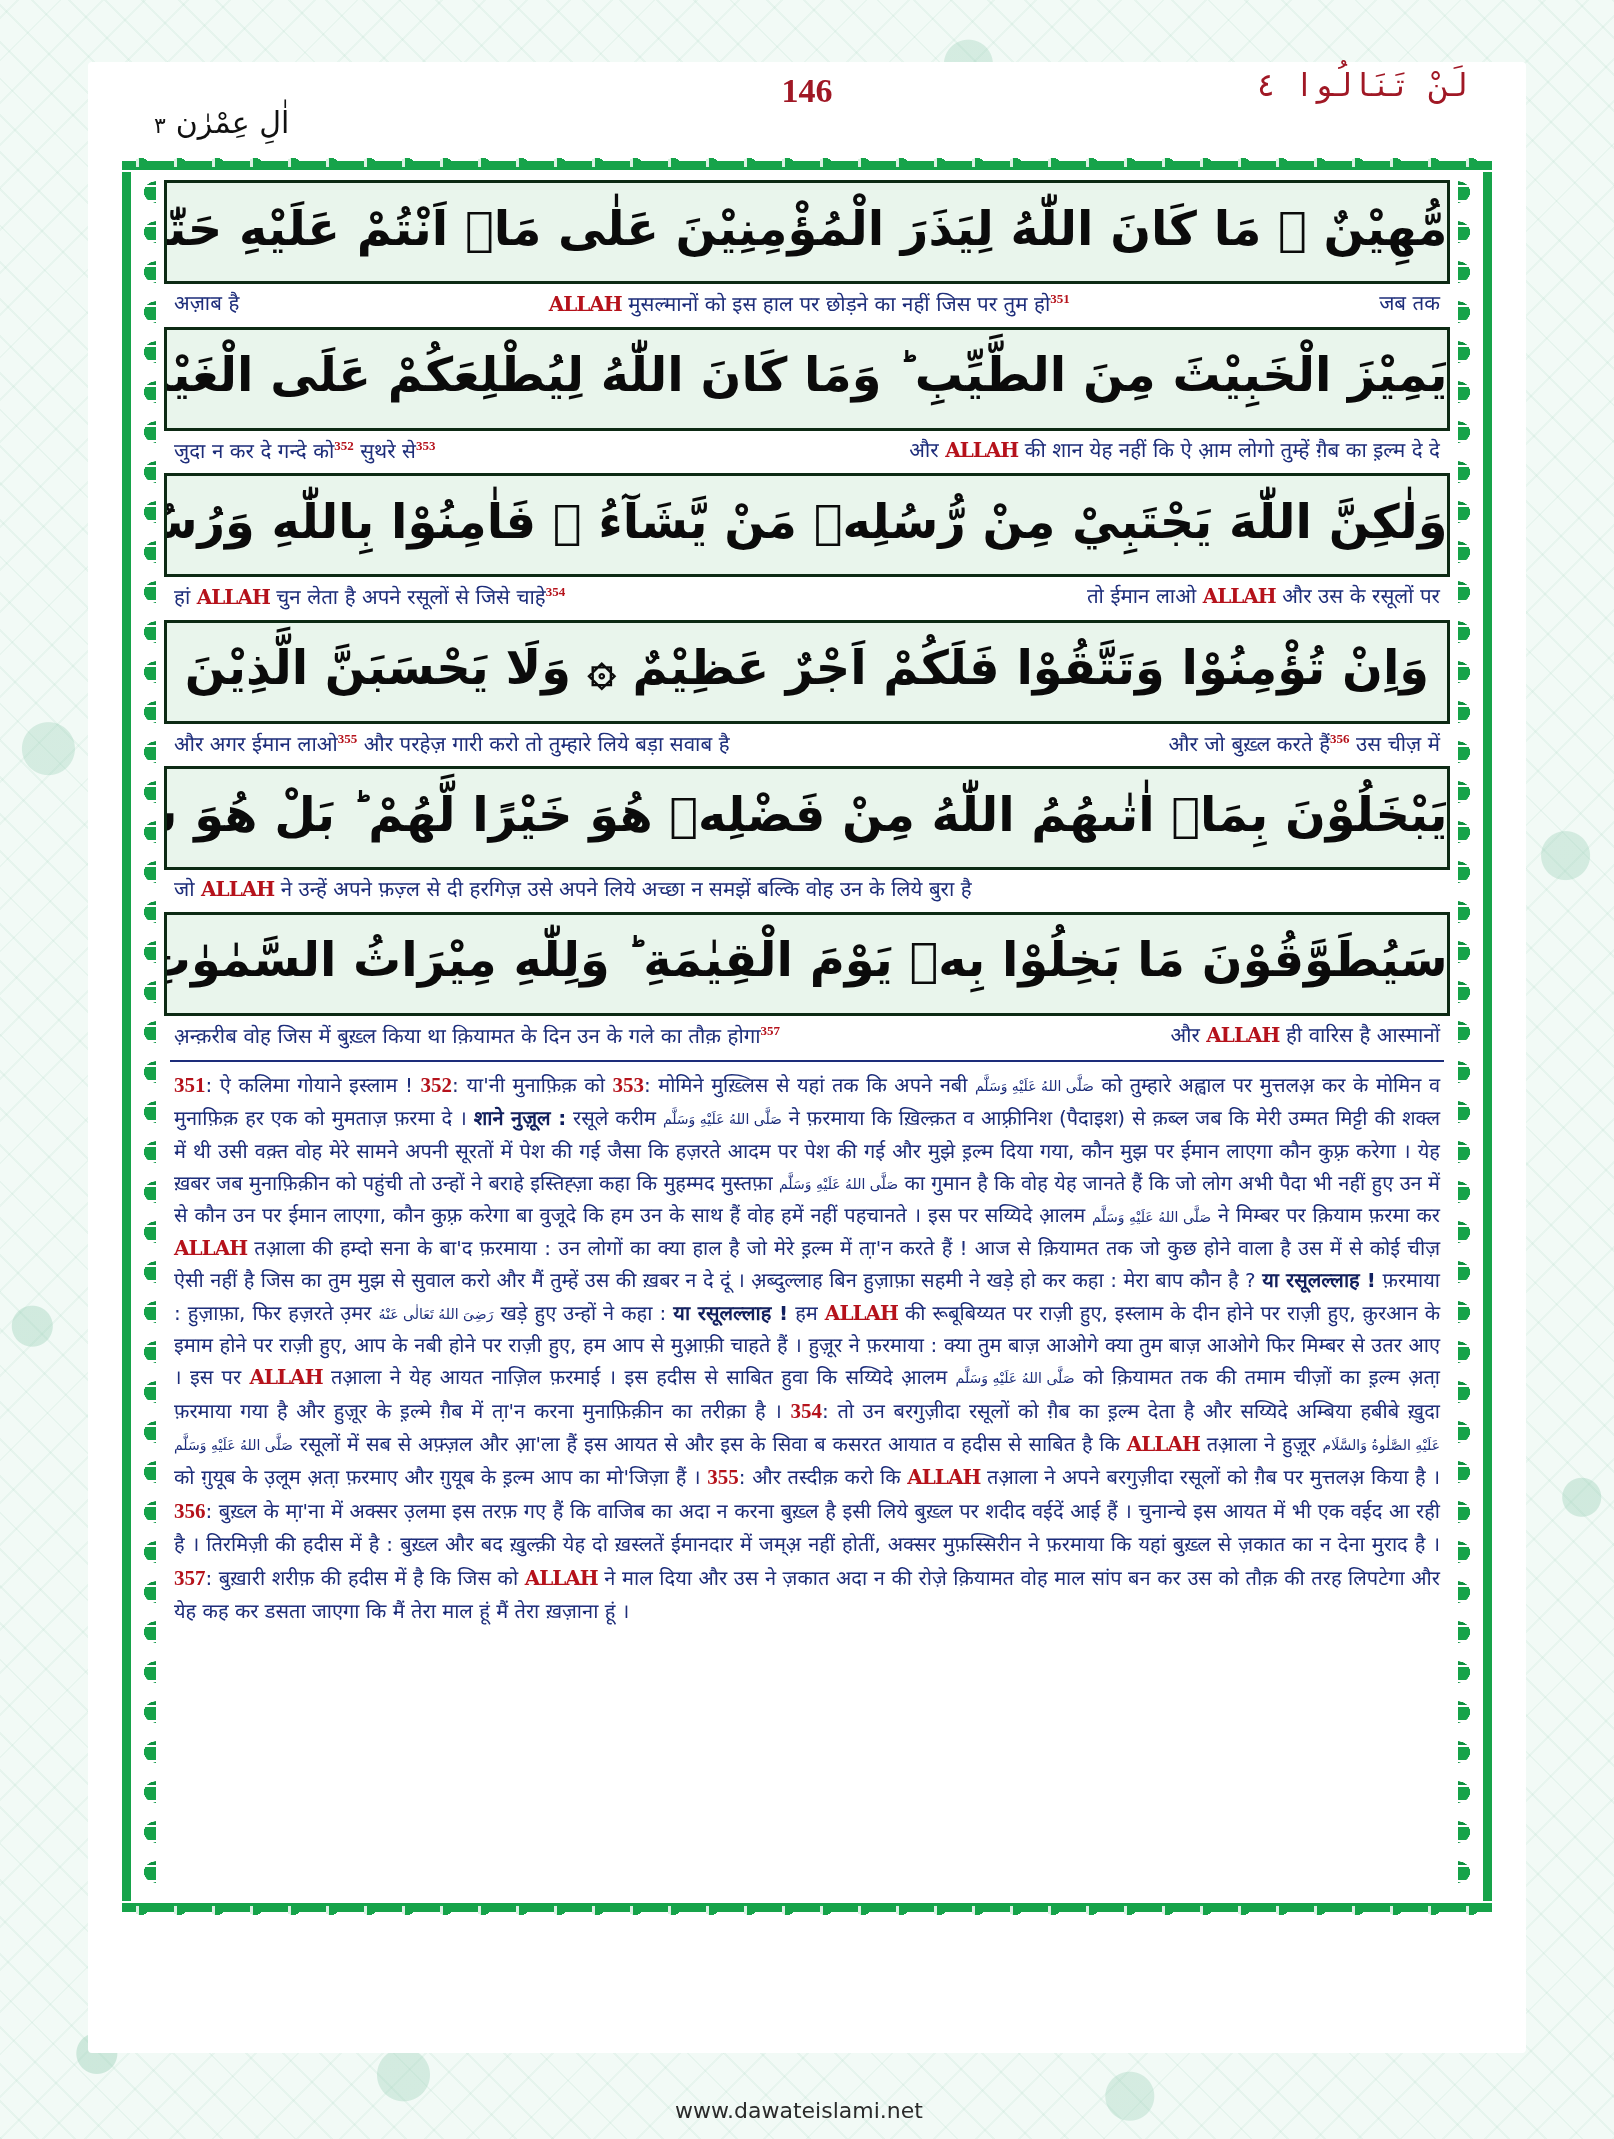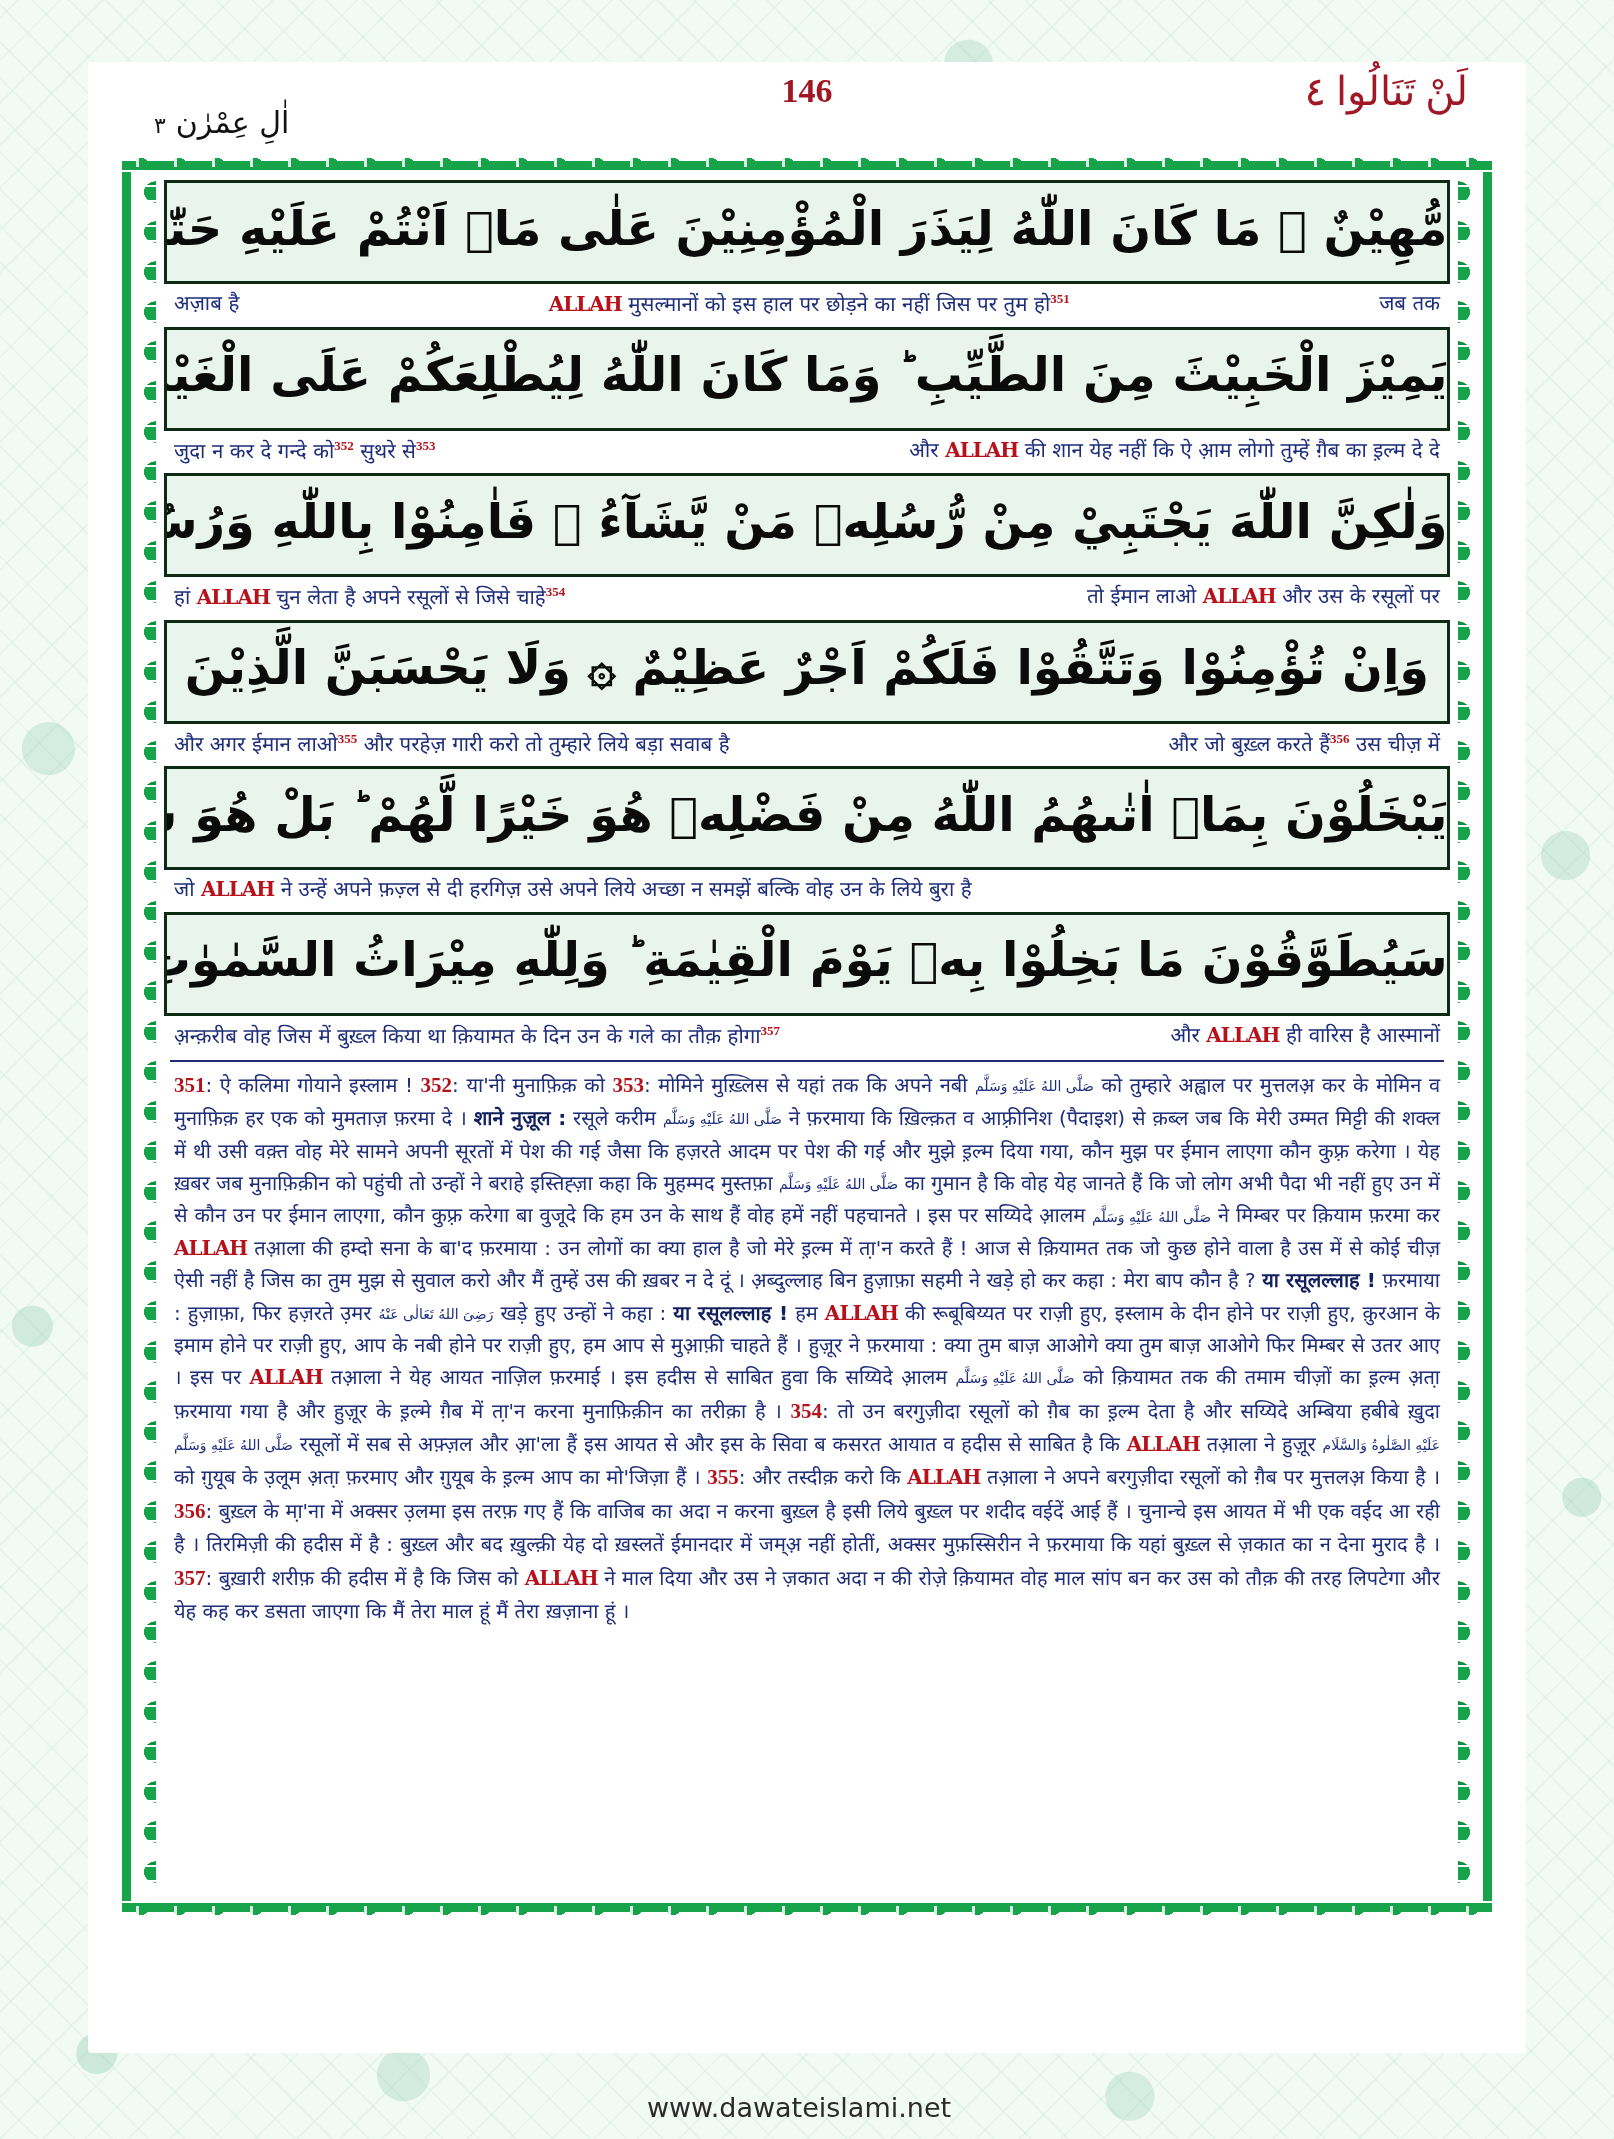--- a/index.html
+++ b/index.html
@@ -62,22 +62,22 @@
   }
   .hdr-juz-num{ font-size:22px; margin-right:10px; }
   .hdr-page{
     position:absolute; left:0; right:0; top:0;
     text-align:center;
     font-family:"Liberation Serif", serif;
     font-size:34px; font-weight:bold; color:#a01825;
   }
   .hdr-para{
     position:absolute; right:58px; top:-2px;
-    font-family:Liberation Serif, serif;
-    font-size:40px; color:#a01825; direction:rtl; white-space:nowrap;
+    font-family:Liberation Mono, monospace;
+    font-size:32px; color:#a01825; direction:rtl; white-space:nowrap;
     line-height:1.1;
   }
 
   
   .band{
     position:absolute; left:34px; right:34px; height:34px;
     overflow:hidden;
   }
   .band.top{ top:74px; }
   .band.bottom{ bottom:116px; transform:scaleY(-1); }
@@ -263,21 +263,21 @@
     line-height:1.1;
   }
   .manzil-badge{
     font-family:"Liberation Serif", serif;
     font-weight:bold; font-size:28px; color:#a01825;
   }
   .site-url{
     position:absolute; left:0; right:16px; bottom:16px;
     text-align:center;
     font-family:"DejaVu Sans", sans-serif;
-    font-size:27px; color:#2b2b2b;
+    font-size:22px; color:#2b2b2b;
   }
 </style>
 </head>
 <body>
 
 <div class="page-frame"></div>
 
 <div class="sheet">
 
   <div class="hdr">

